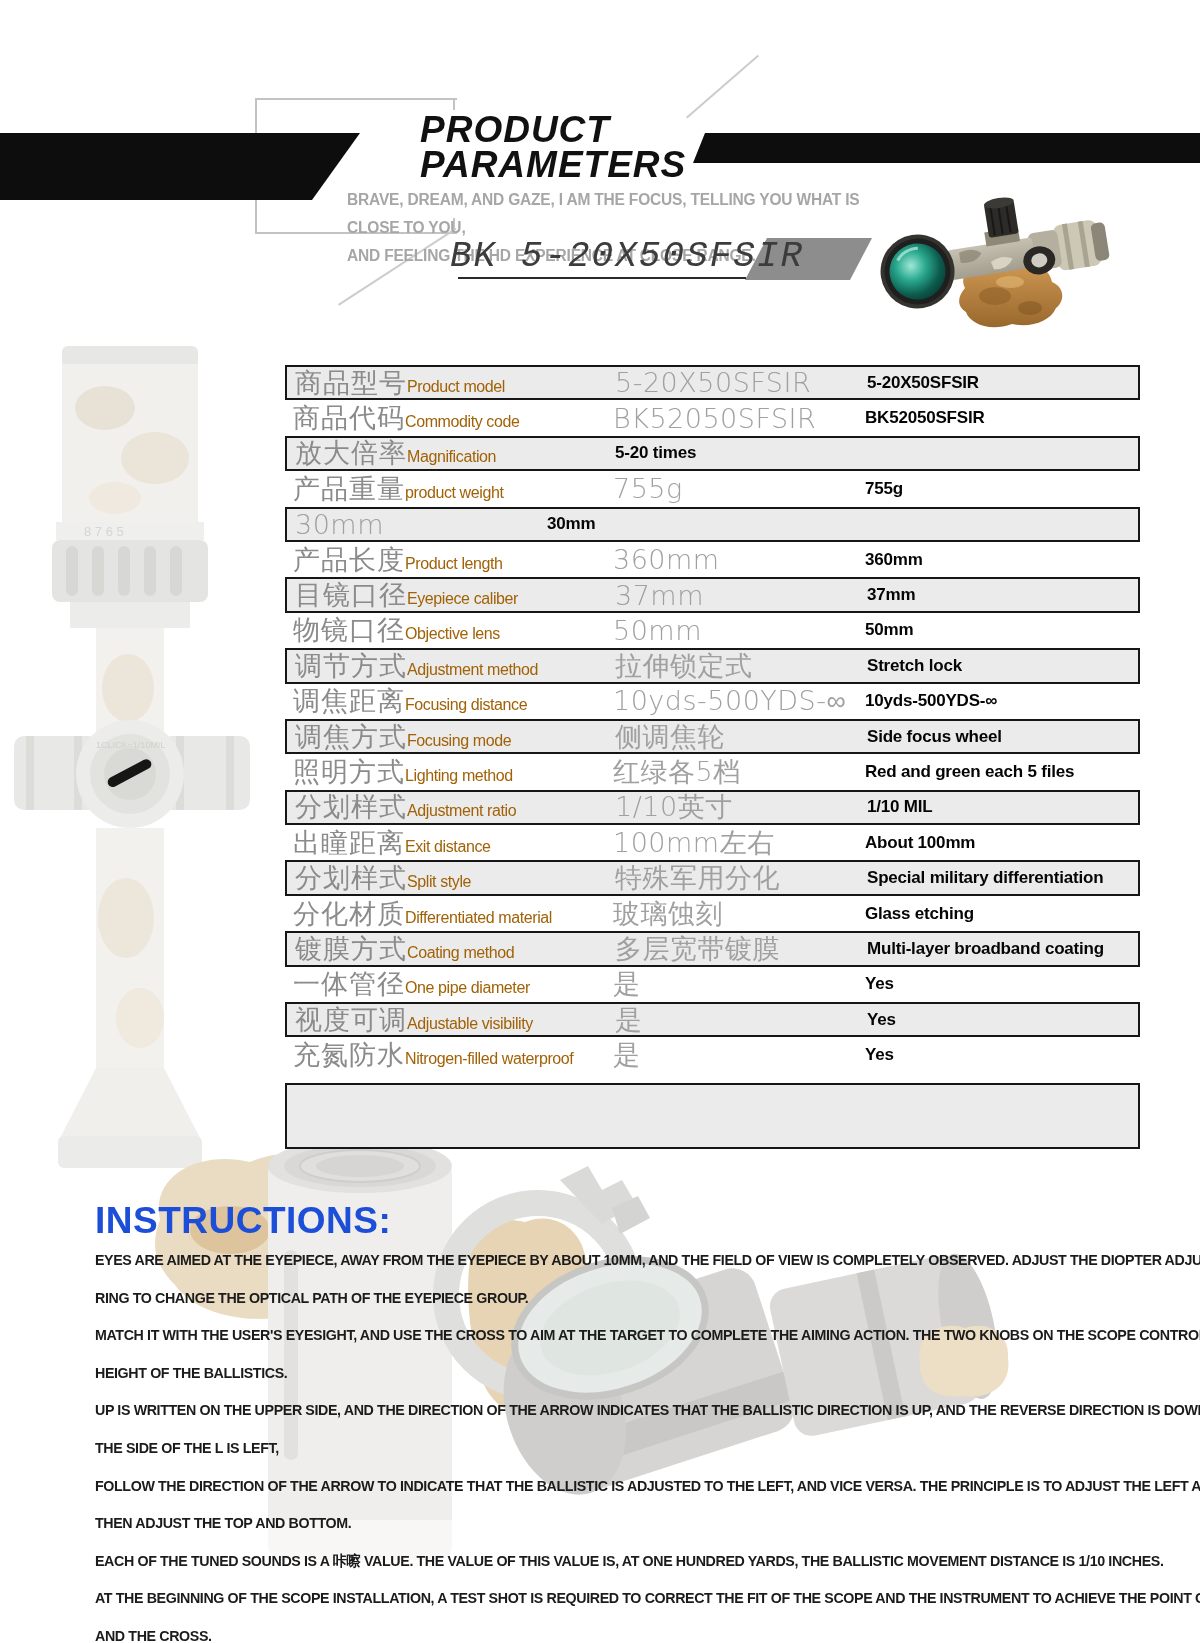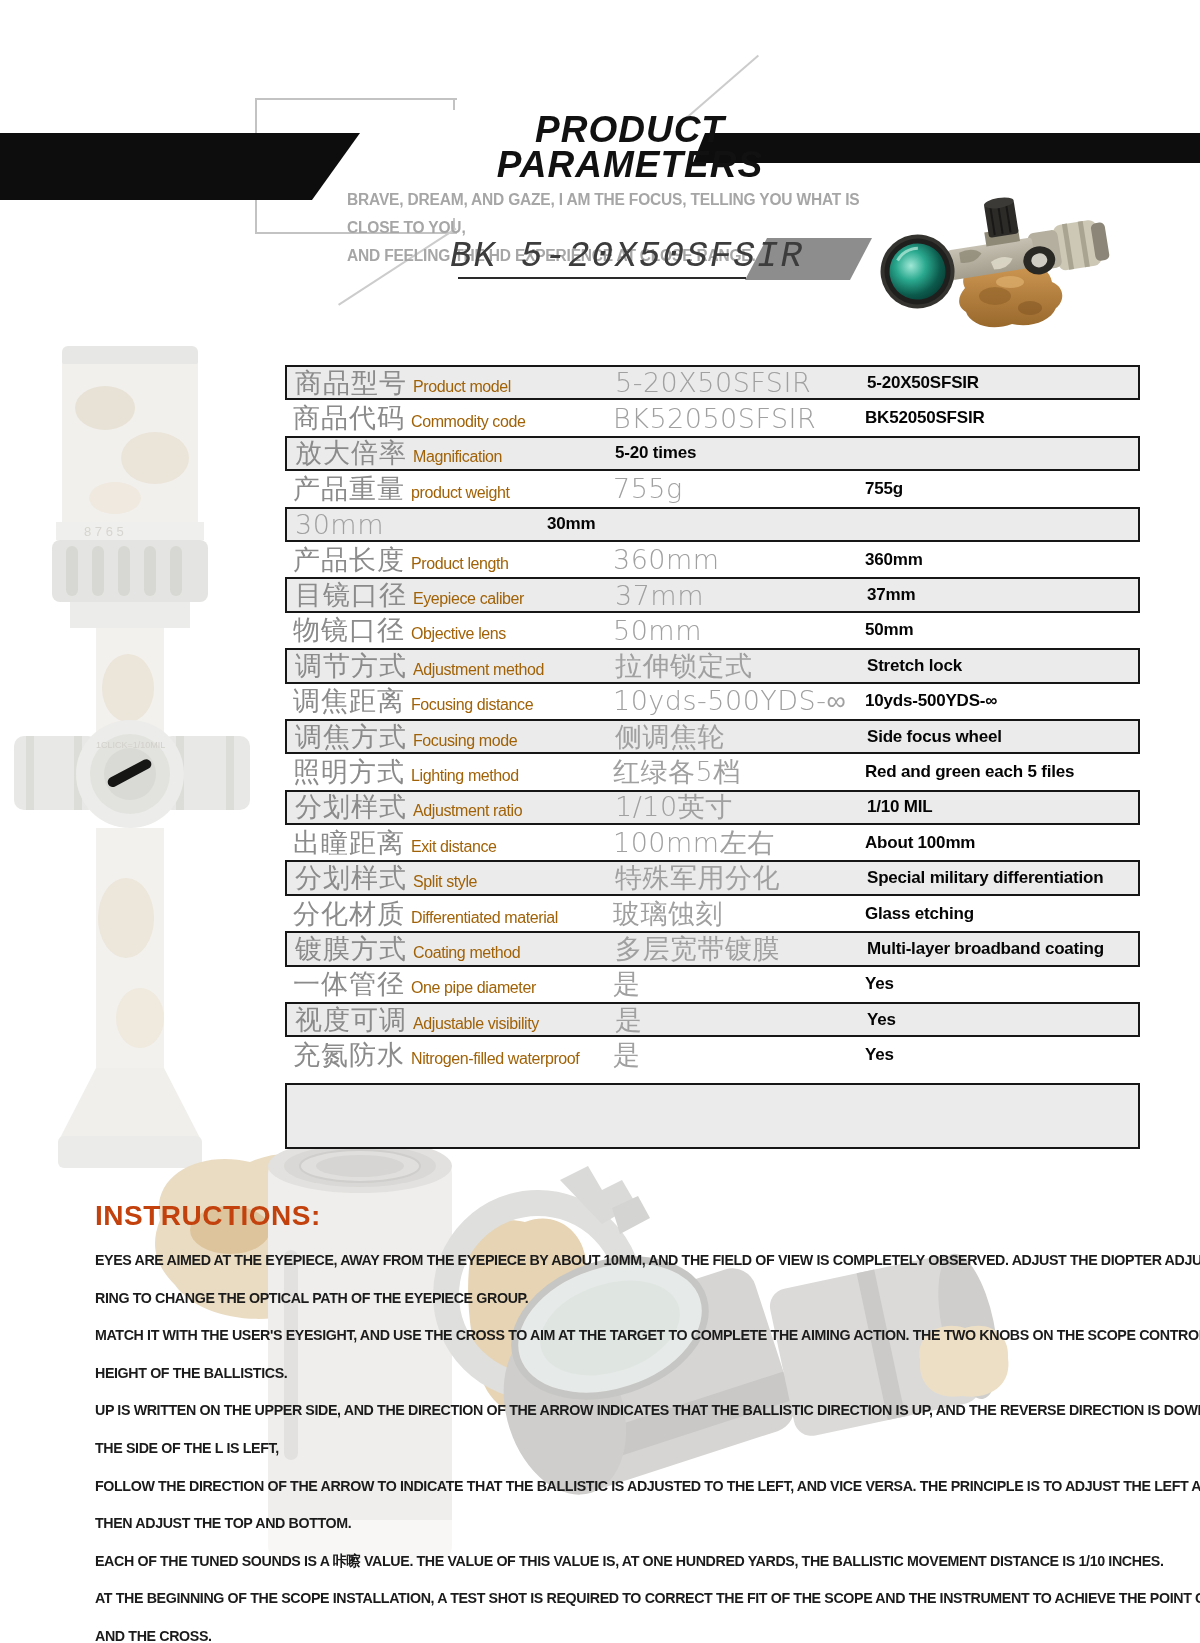--- a/index.html
+++ b/index.html
@@ -13,44 +13,44 @@
   .gray-box-tick-t{left:453px;top:98px;width:2px;height:12px;background:#c3c3c3;}
   .gray-box-tick-b{left:453px;top:218px;width:2px;height:12px;background:#c3c3c3;}
   .band-left{left:0;top:133px;width:360px;height:67px;background:#0d0d0d;
     clip-path:polygon(0 0,100% 0,calc(100% - 48px) 100%,0 100%);}
   .band-right{left:693px;top:133px;width:507px;height:30px;background:#0d0d0d;
     clip-path:polygon(12px 0,100% 0,100% 100%,0 100%);}
   .diag{background:#cccccc;height:2px;transform-origin:0 0;}
   .diag-a{left:686px;top:117px;width:95px;transform:rotate(-41deg);}
   .diag-b{left:338px;top:304px;width:140px;transform:rotate(-33deg);}
   .title{left:420px;top:112px;width:420px;font-style:italic;font-weight:800;
-    font-size:37px;line-height:35px;letter-spacing:1px;color:#111;text-align:center;}
+    font-size:37px;line-height:35px;letter-spacing:1px;color:#111;}
   .subtitle{left:347px;top:186px;width:540px;font-size:16px;line-height:28px;
     font-weight:700;color:#a6a6a6;letter-spacing:-0.2px;transform:scaleX(.97);transform-origin:0 0;}
   .model-quad{left:745px;top:238px;width:127px;height:42px;background:#8d8d8d;
     clip-path:polygon(22px 0,100% 0,calc(100% - 22px) 100%,0 100%);}
   .model-title{left:450px;top:236px;width:340px;font-style:italic;font-weight:300;
     font-size:36px;letter-spacing:2px;color:#3c3c3c;white-space:nowrap;font-family:Liberation Mono, monospace;}
   .model-underline{left:458px;top:277px;width:288px;height:2px;background:#2a2a2a;}
 
   
   .spec-rows{left:285px;top:365px;width:855px;}
   .spec-row{display:flex;align-items:center;height:35.4px;box-sizing:border-box;padding-left:8px;}
   .spec-row.shaded{background:#ebebeb;border:2px solid #161616;}
-  .cell-lbl{flex:0 0 320px;display:flex;align-items:baseline;gap:6px;overflow:hidden;white-space:nowrap;}
+  .cell-lbl{flex:0 0 320px;display:flex;align-items:baseline;overflow:hidden;white-space:nowrap;}
   .zl{font-size:27px;font-weight:300;color:#8b8b8b;letter-spacing:1px;}
   .el{font-size:16px;font-weight:400;color:#a16207;letter-spacing:-0.4px;}
   .zv{flex:0 0 252px;font-family:"DejaVu Sans","Liberation Sans",sans-serif;
       font-size:27px;font-weight:300;color:#a0a0a0;letter-spacing:0.5px;white-space:nowrap;}
   .ev{flex:1;font-size:17px;font-weight:700;color:#050505;letter-spacing:-0.2px;white-space:nowrap;}
   .empty-row{left:285px;top:1083px;width:855px;height:66px;background:#ebebeb;
     border:2px solid #161616;box-sizing:border-box;}
 
   
-  .instr-head{left:95px;top:1200px;font-size:28px;font-weight:800;color:#c2410c;letter-spacing:0.5px;}
+  .instr-head{left:95px;top:1200px;font-size:37px;font-weight:800;color:#1d4ed8;letter-spacing:0.5px;}
   .instr-lines{left:95px;top:1251px;width:1090px;}
   .instr-line{height:37.6px;font-size:15px;font-weight:700;color:#1b1b1b;
     letter-spacing:-0.4px;transform:scaleX(.95);transform-origin:0 0;white-space:nowrap;}
 
   .wm{pointer-events:none;}
 </style>
 </head>
 <body>
 
 <div class="page">

